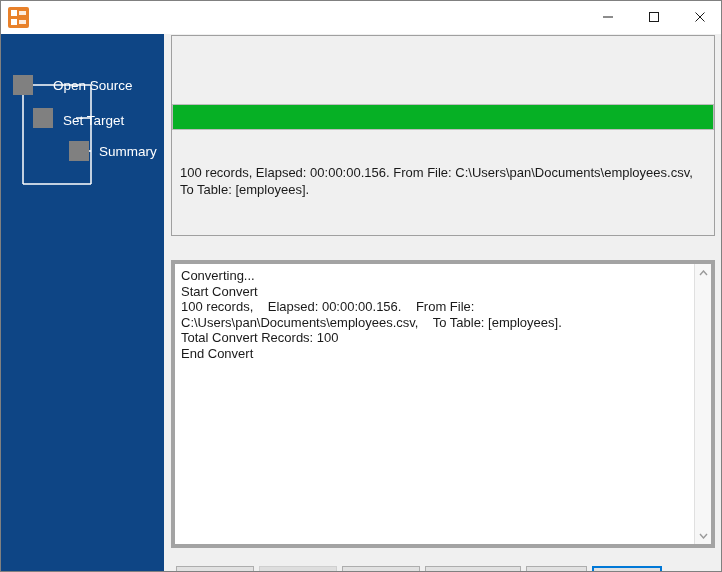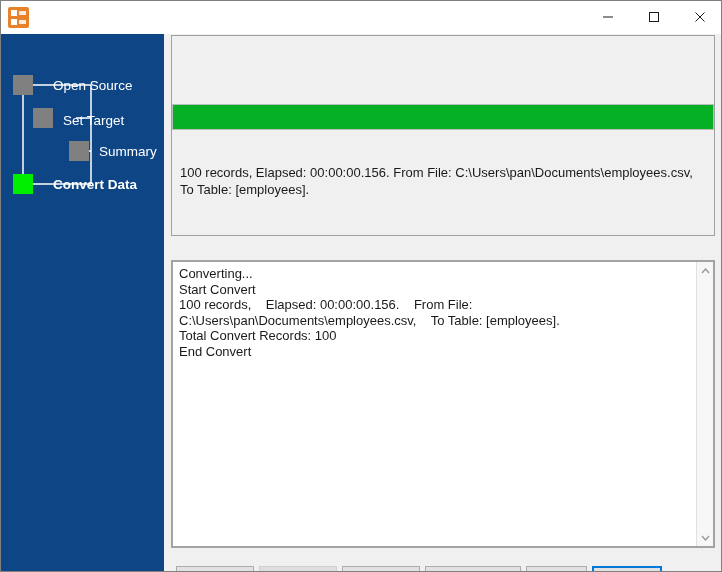--- a/index.html
+++ b/index.html
@@ -167,21 +167,21 @@
     left: 8px; top: 242px;
     font-size: 13px;
     color: #1a1a1a;
   }
   .output-box {
     position: absolute;
     left: 7px; top: 226px;
     width: 544px;
     height: 288px;
     background: #ffffff;
-    border: 2px solid #a3a3a3;
+    border: 4px solid #a3a3a3;
     box-sizing: border-box;
     overflow: hidden;
   }
   .output-text {
     position: absolute;
     left: 6px; top: 4px;
     width: 508px;
     font-size: 13px;
     color: #1a1a1a;
     line-height: 15.5px;
@@ -305,24 +305,20 @@
     <div class="node" id="node-set-target">
       <span class="box"></span>
       <span class="lbl">Set Target</span>
     </div>
 
     <div class="node" id="node-summary">
       <span class="box"></span>
       <span class="lbl">Summary</span>
     </div>
 
-    <div class="node" id="node-convert-data">
-      <span class="box active"></span>
-      <span class="lbl bold">Convert Data</span>
-    </div>
   </div>
 
   <div class="main">
 
     <div class="progress-panel">
       <div class="progress-bar-outer">
         <div class="progress-bar-fill" style="width:100%"></div>
       </div>
       <div class="status-text">100 records,    Elapsed: 00:00:00.156.    From File: C:\Users\pan\Documents\employees.csv,    To Table: [employees].</div>
     </div>

